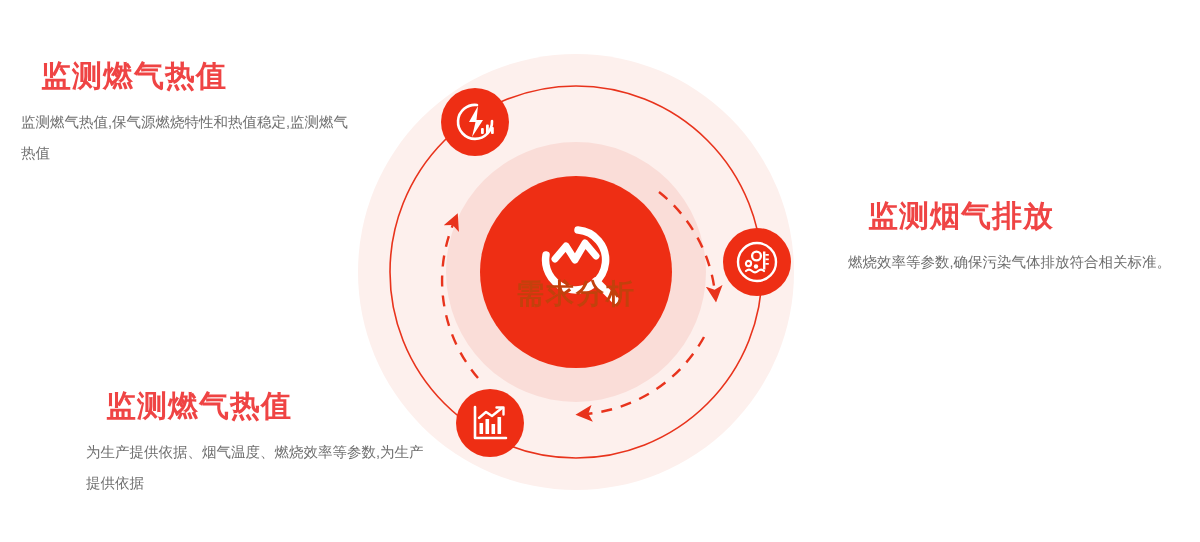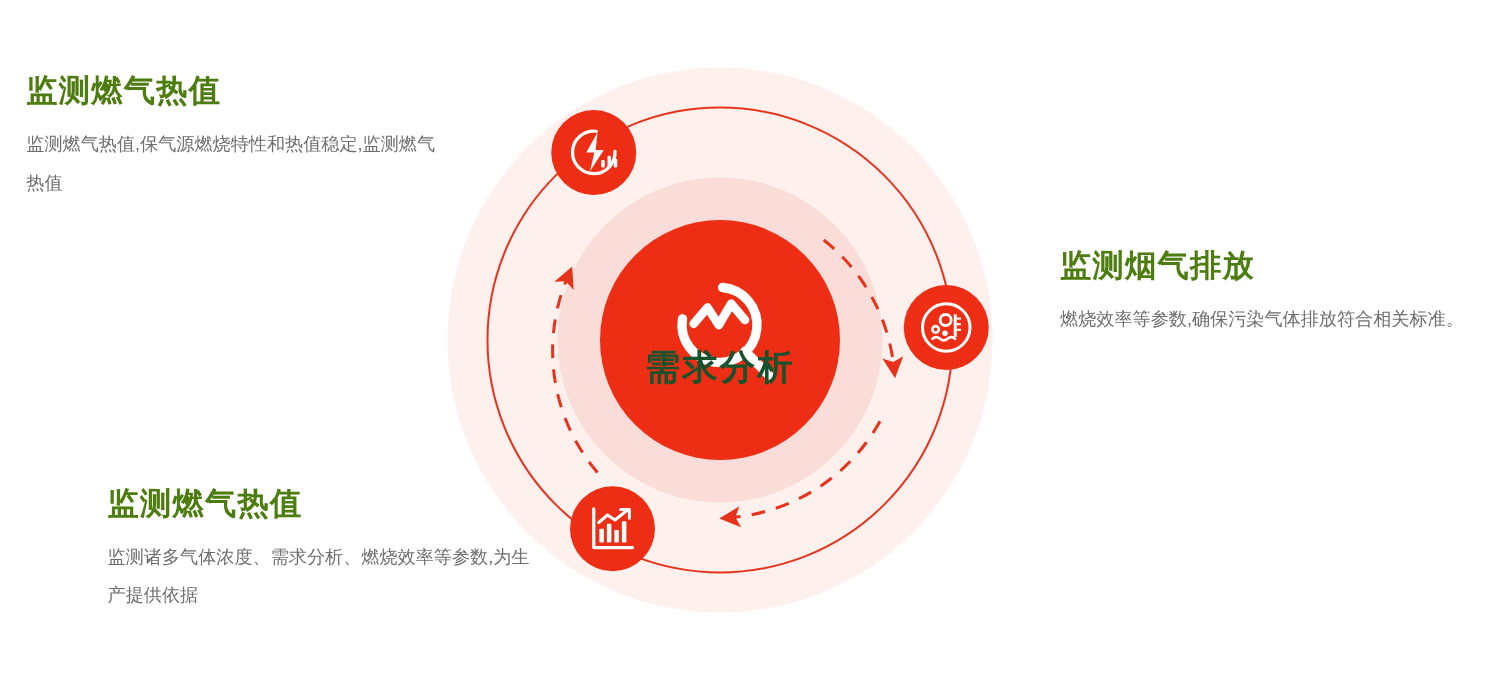--- a/index.html
+++ b/index.html
@@ -13,26 +13,27 @@
   .stage {
     position: relative;
     width: 1200px;
     height: 542px;
     background: #ffffff;
   }
 
   
   .block { position: absolute; }
   .block h3 {
-    color: #4d7c0f;
-    font-size: 25px;
+    color: #ef4444;
+    font-size: 30px;
     font-weight: bold;
     letter-spacing: 1px;
     line-height: 1.2;
     white-space: nowrap;
+    margin-left: 20px;
   }
   .block p {
     color: #6E6E6E;
     font-size: 14.5px;
     line-height: 31px;
     margin-top: 13px;
     font-weight: normal;
   }
 
   #block-heat  { left: 21px;  top: 58px;  width: 345px; }
@@ -58,21 +59,21 @@
     position: absolute;
     left: 0; top: 0;
     width: 470px; height: 470px;
     display: flex;
     align-items: center;
     justify-content: center;
     pointer-events: none;
   }
   .center-label span {
     display: block;
-    color: #14532d;
+    color: #c2410c;
     font-size: 28px;
     font-weight: bold;
     letter-spacing: 2px;
     margin-top: 44px;
     text-align: left;
   }
 </style>
 </head>
 <body>
 
@@ -83,21 +84,21 @@
     <p>监测燃气热值,保气源燃烧特性和热值稳定,监测燃气热值</p>
   </div>
 
   <div class="block" id="block-flue">
     <h3>监测烟气排放</h3>
     <p>燃烧效率等参数,确保污染气体排放符合相关标准。</p>
   </div>
 
   <div class="block" id="block-comb">
     <h3>监测燃气热值</h3>
-    <p>监测诸多气体浓度、需求分析、燃烧效率等参数,为生产提供依据</p>
+    <p>为生产提供依据、烟气温度、燃烧效率等参数,为生产提供依据</p>
   </div>
 
   <div class="diagram">
     <svg viewBox="0 0 470 470" xmlns="http://www.w3.org/2000/svg">
       <defs>
         <marker id="ah-cw" markerWidth="7" markerHeight="7" refX="3" refY="3.5" orient="auto" markerUnits="strokeWidth">
           <path d="M0,0 L7,3.5 L0,7 L1.6,3.5 Z" fill="#E8331C"></path>
         </marker>
       </defs>
 

